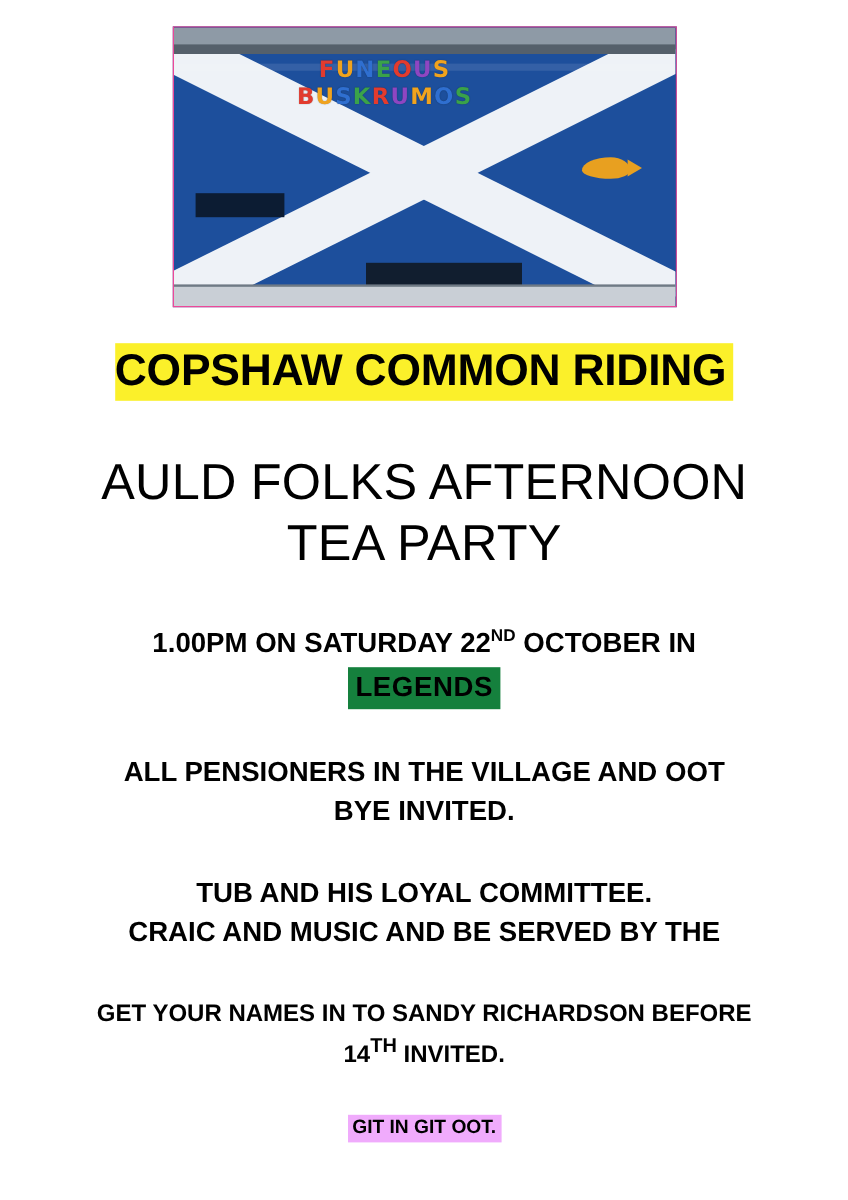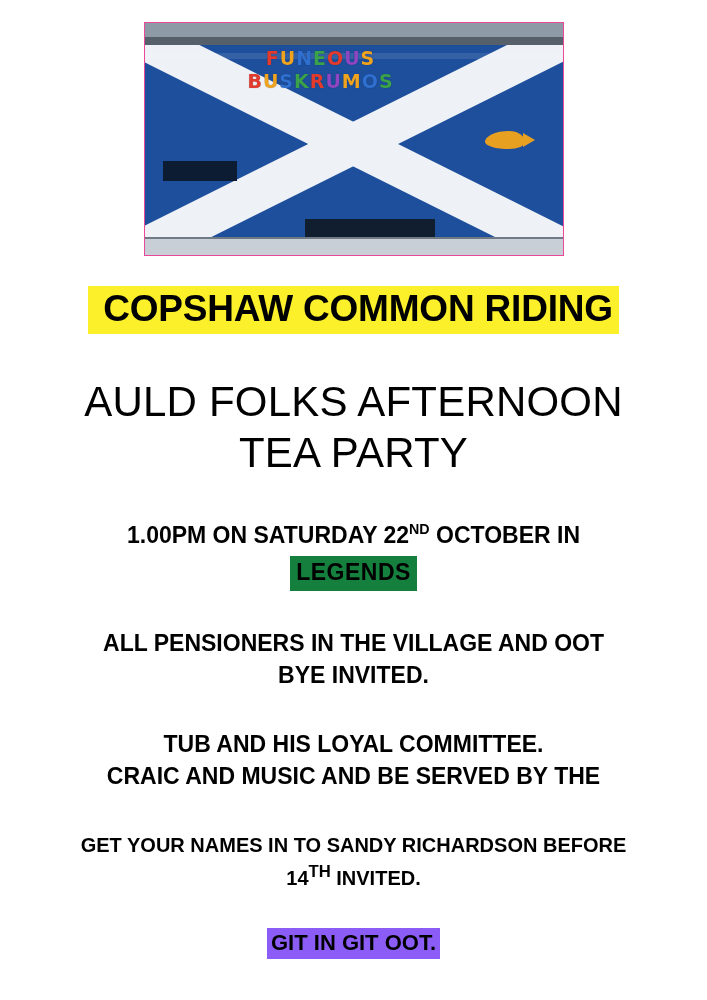--- a/index.html
+++ b/index.html
@@ -144,21 +144,21 @@
   .title-band {
     margin: 30px auto 0 auto;
     width: 612px;
     text-align: center;
   }
   .title-band .hl {
     background: #fbf02a;
     font-size: 37px;
     font-weight: bold;
     letter-spacing: -0.2px;
-    padding: 3px 6px 5px 15px;
+    padding: 3px 6px 5px 0;
     display: inline-block;
     line-height: 1.08;
   }
 
   .headline {
     margin: 42px auto 0 auto;
     width: 640px;
     text-align: center;
     font-size: 42px;
     font-weight: normal;
@@ -201,22 +201,22 @@
     margin-top: 38px;
     line-height: 1.42;
   }
 
   .closing {
     margin: 36px auto 0 auto;
     width: 640px;
     text-align: center;
   }
   .closing .hl {
-    background: #8b5cf6;
-    font-size: 22px;
+    background: #f0abfc;
+    font-size: 16px;
     font-weight: bold;
     padding: 2px 4px 3px 4px;
     display: inline-block;
   }
 </style>
 </head>
 <body>
 
 <div class="poster">
 

